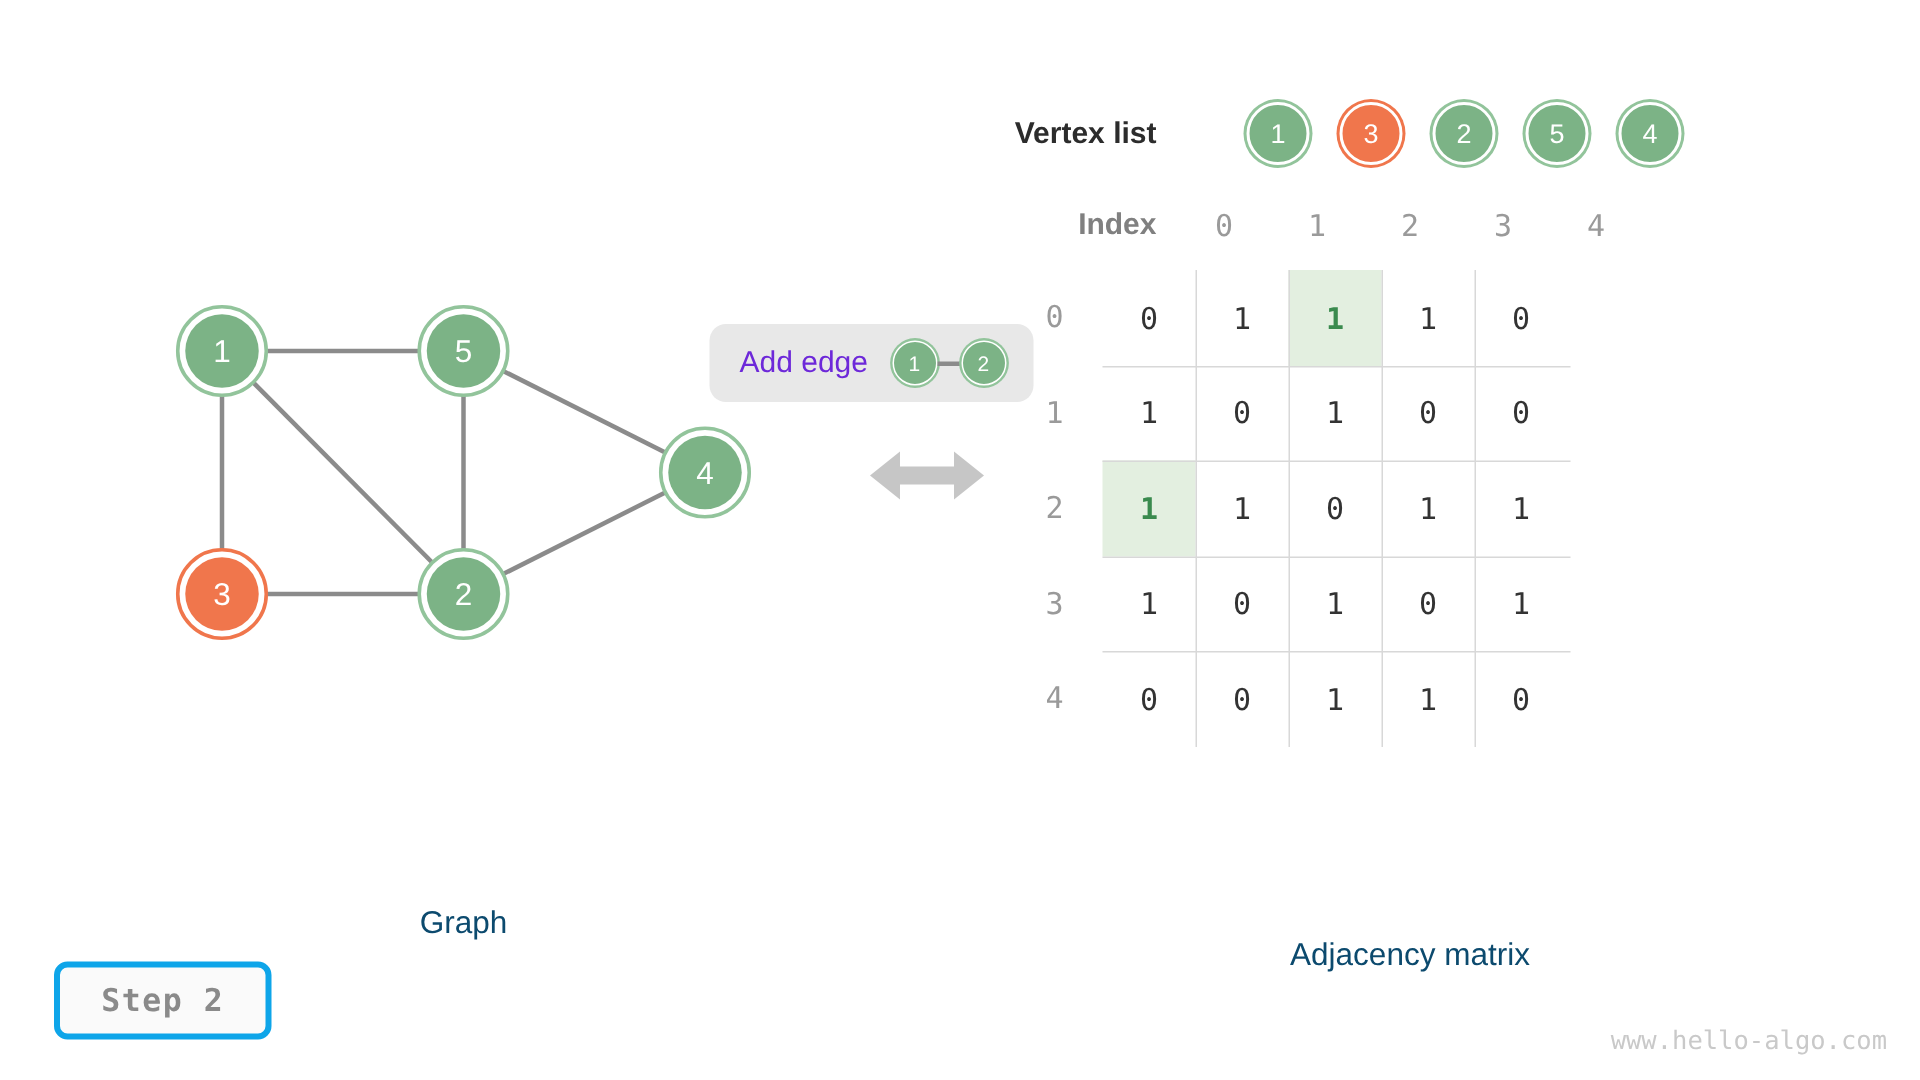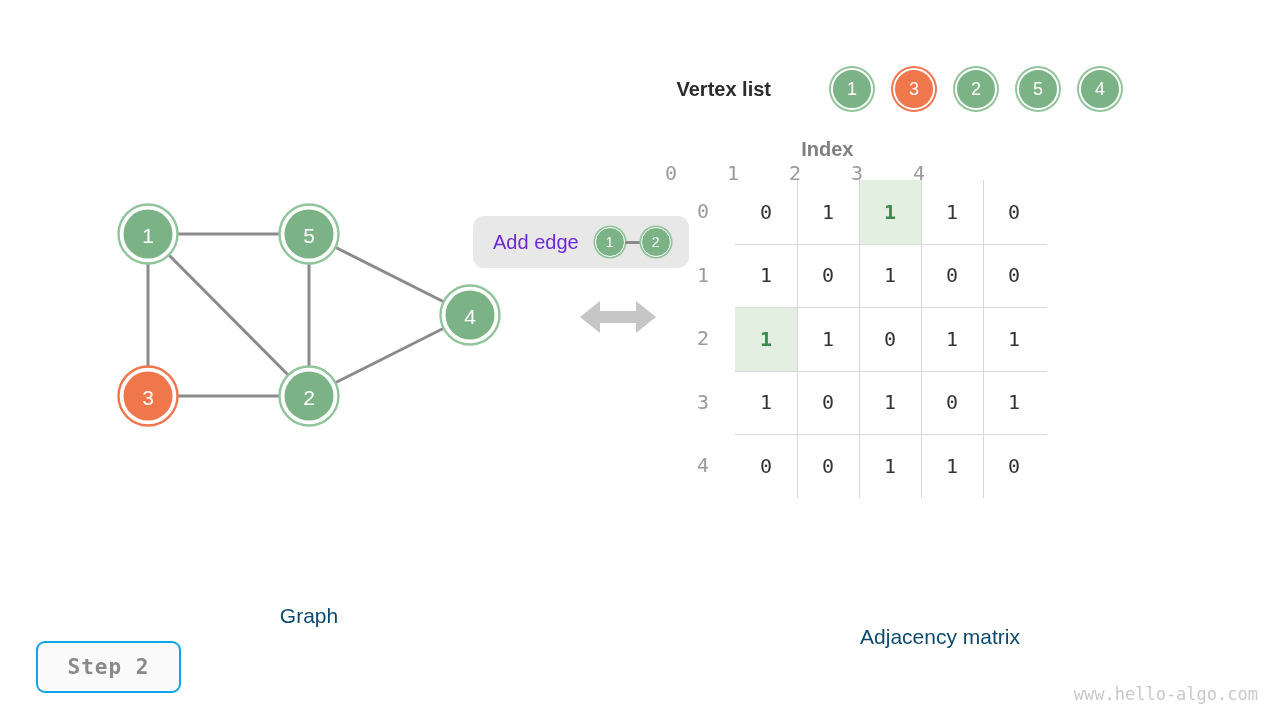--- a/index.html
+++ b/index.html
@@ -114,21 +114,20 @@
     border: 2px solid #ffffff;
   }
   .vnode.green { background: #7cb386; box-shadow: 0 0 0 2px #92c49b; }
   .vnode.orange { background: #f0764c; box-shadow: 0 0 0 2px #f0764c; }
 
   #index-row {
     position: absolute;
     left: 0; top: 138px;
     display: flex;
     align-items: center;
-    flex-direction: column;
   }
   #index-label {
     width: 145px;
     text-align: right;
     font-size: 20px;
     font-weight: bold;
     color: #808080;
     padding-right: 14px;
     box-sizing: border-box;
   }
@@ -199,21 +198,21 @@
     text-align: center;
   }
   #caption-graph { left: 209px; top: 604px; width: 200px; }
   #caption-matrix { left: 840px; top: 625px; width: 200px; }
 
   
   #step-badge {
     position: absolute;
     left: 36px; top: 641px;
     width: 145px; height: 52px;
-    border: 2px solid #0ea5e9;
+    border: 4px solid #0ea5e9;
     border-radius: 9px;
     background: #fafafa;
     display: flex; align-items: center; justify-content: center;
     font-family: "DejaVu Sans Mono", monospace;
     font-size: 21px;
     font-weight: bold;
     color: #8a8a8a;
     letter-spacing: 1px;
     box-sizing: border-box;
   }

